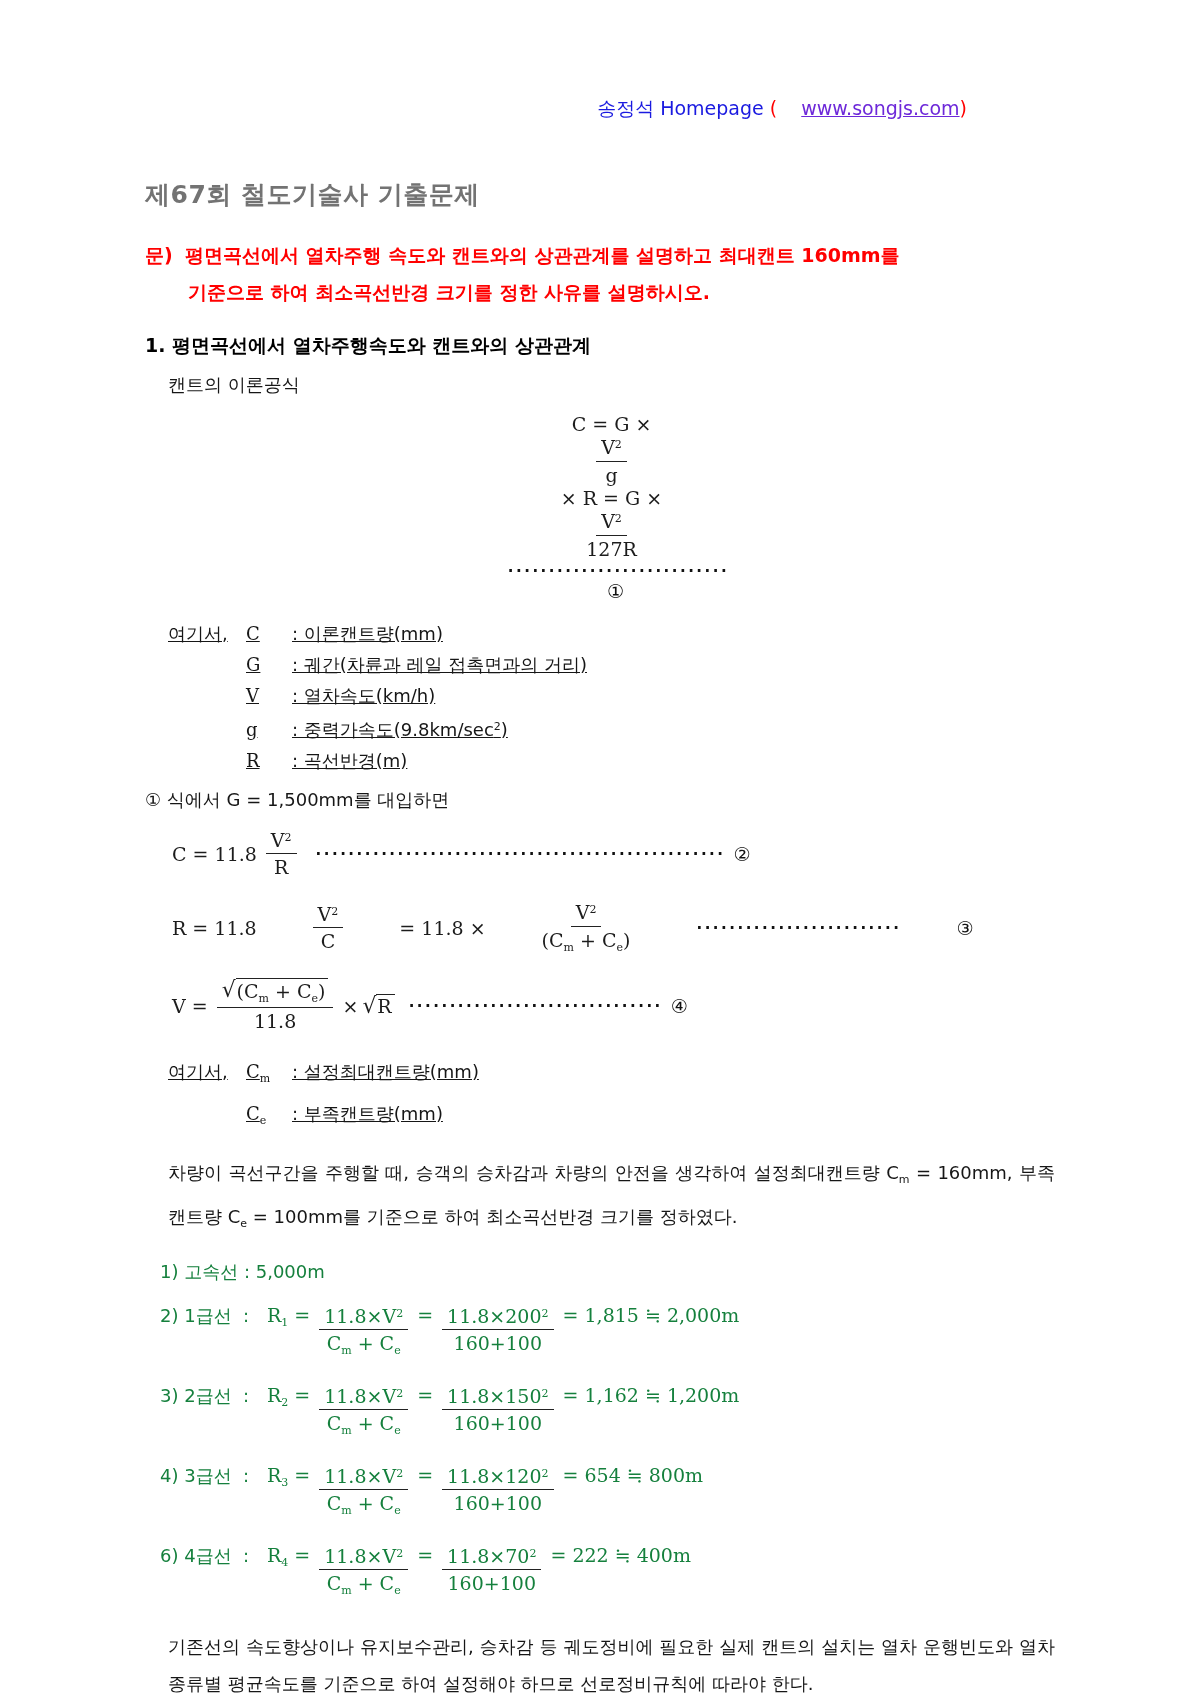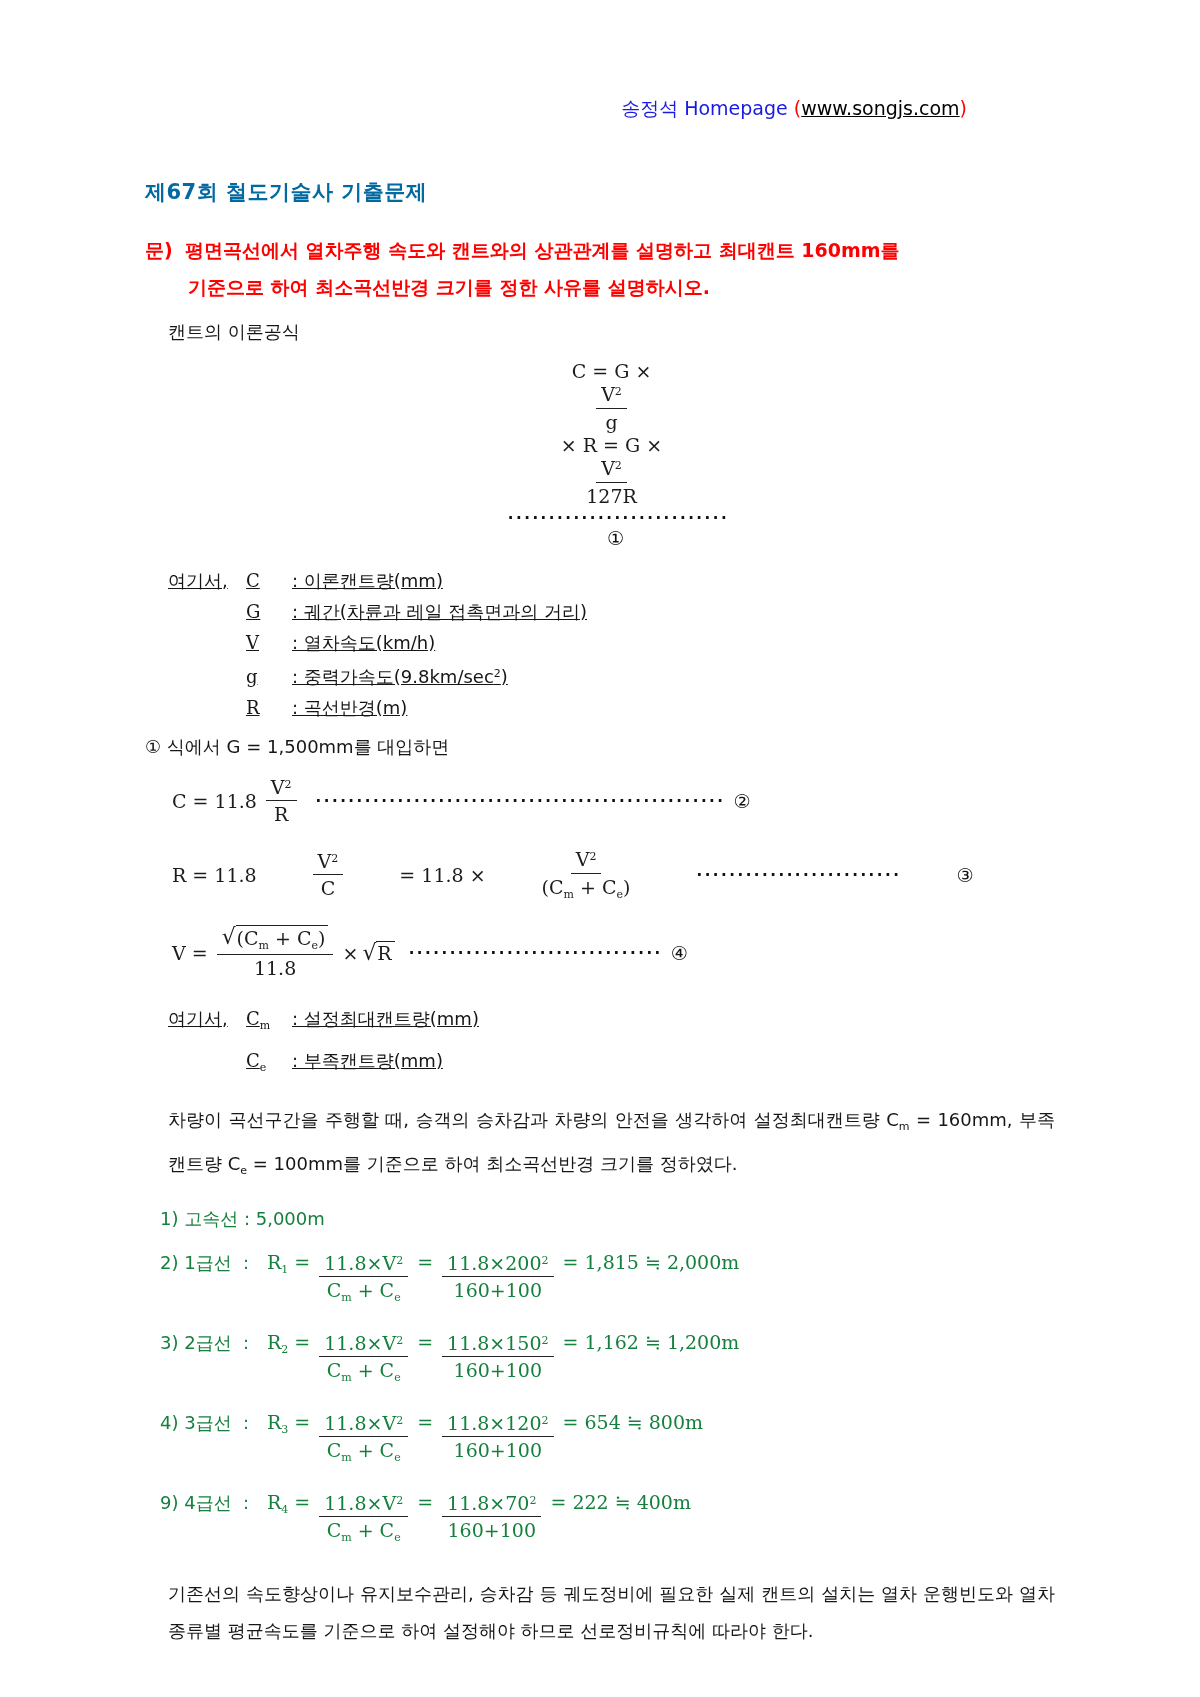--- a/index.html
+++ b/index.html
@@ -8,24 +8,24 @@
     width:1200px; height:1697px; overflow:hidden;
     font-family:"DejaVu Sans", sans-serif;
     color:#161616;
   }
   .page { padding:96px 145px 0 145px; }
 
   
   .header { text-align:right; padding-right:88px; font-size:19px; }
   .hdr-blue { color:#1a1ae0; }
   .hdr-red  { color:#ff0000; }
-  .hdr-url  { color:#000000; text-decoration:underline; cursor:pointer; }
-
-  
-  .doc-title { margin-top:56px; font-size:21px; font-weight:bold; color:#0369a1; letter-spacing:0.5px; }
+  .hdr-url  { color:#6d28d9; text-decoration:underline; cursor:pointer;margin-left:24px; }
+
+  
+  .doc-title { margin-top:56px; font-size:25px; font-weight:bold; color:#737373; letter-spacing:0.5px; }
 
   
   .question { margin-top:26px; display:flex; color:#ff0000; font-weight:bold; font-size:19px; line-height:37px; }
   .q-label { width:40px; flex:0 0 40px; }
   .q-lines { flex:1; }
   .q-lines .l2 { padding-left:3px; }
 
   
   .sec-heading { margin-top:22px; font-size:19px; font-weight:bold; color:#000; }
   .indent { margin-left:23px; }
@@ -81,20 +81,21 @@
   <h1 class="doc-title">제67회 철도기술사 기출문제</h1>
 
   <div class="question">
     <span class="q-label">문)</span>
     <div class="q-lines">
       <div class="l1">평면곡선에서 열차주행 속도와 캔트와의 상관관계를 설명하고 최대캔트 160mm를</div>
       <div class="l2">기준으로 하여 최소곡선반경 크기를 정한 사유를 설명하시오.</div>
     </div>
   </div>
 
+  <h2 class="sec-heading">1. 평면곡선에서 열차주행속도와 캔트와의 상관관계</h2>
 
   <p class="intro indent">캔트의 이론공식</p>
 
   <div class="formula f1 indent">
       <span class="fmtx">C = G ×</span>
       <span class="frac">
         <span class="num">V<sup>2</sup></span>
         <span class="den">g</span>
       </span>
       <span class="fmtx">× R = G ×</span>
@@ -231,21 +232,21 @@
         <span class="den">C<sub>m</sub> + C<sub>e</sub></span>
       </span>
       <span class="fmtx">=</span>
       <span class="frac">
         <span class="num">11.8×120<sup>2</sup></span>
         <span class="den">160+100</span>
       </span>
       <span class="fmtx">= 654 ≒ 800m</span>
     </div>
   <div class="case-row case-frac">
-      <span class="ftxt">9) 4급선  : </span>
+      <span class="ftxt">6) 4급선  : </span>
       <span class="fmtx">R<sub>4</sub> =</span>
       <span class="frac">
         <span class="num">11.8×V<sup>2</sup></span>
         <span class="den">C<sub>m</sub> + C<sub>e</sub></span>
       </span>
       <span class="fmtx">=</span>
       <span class="frac">
         <span class="num">11.8×70<sup>2</sup></span>
         <span class="den">160+100</span>
       </span>

